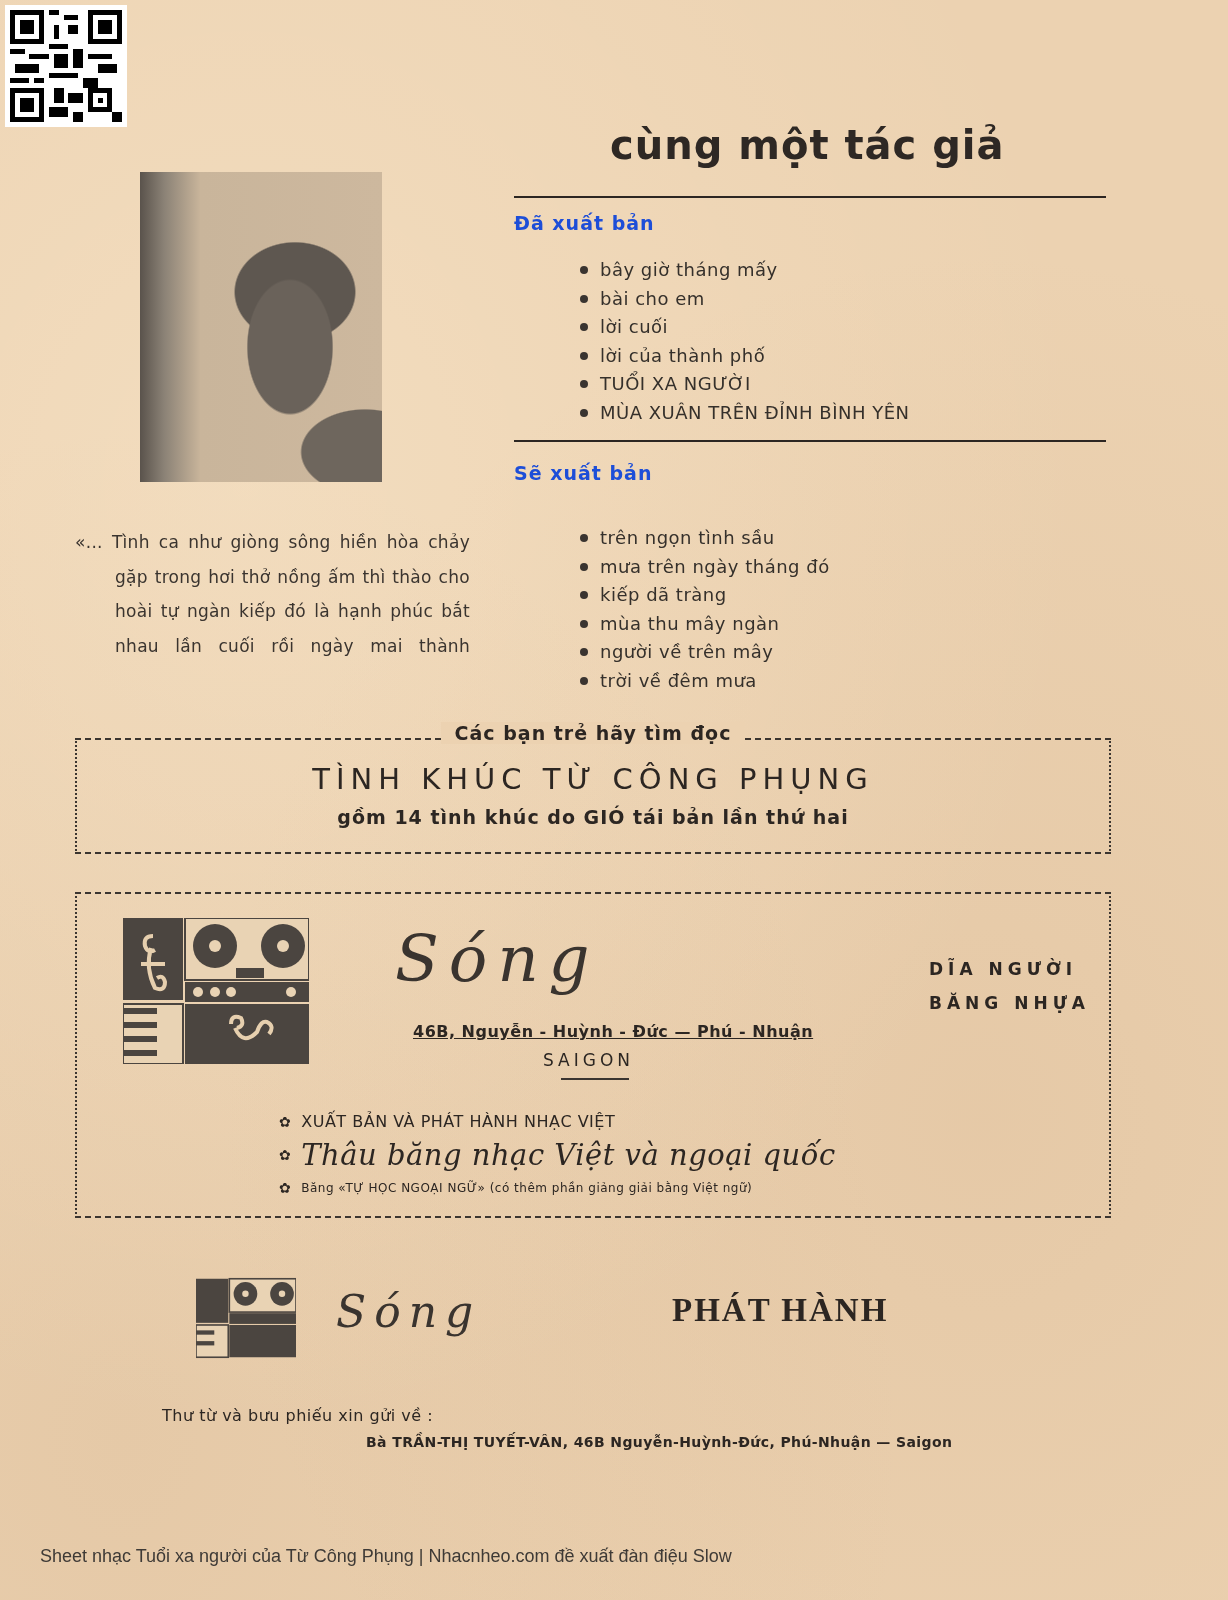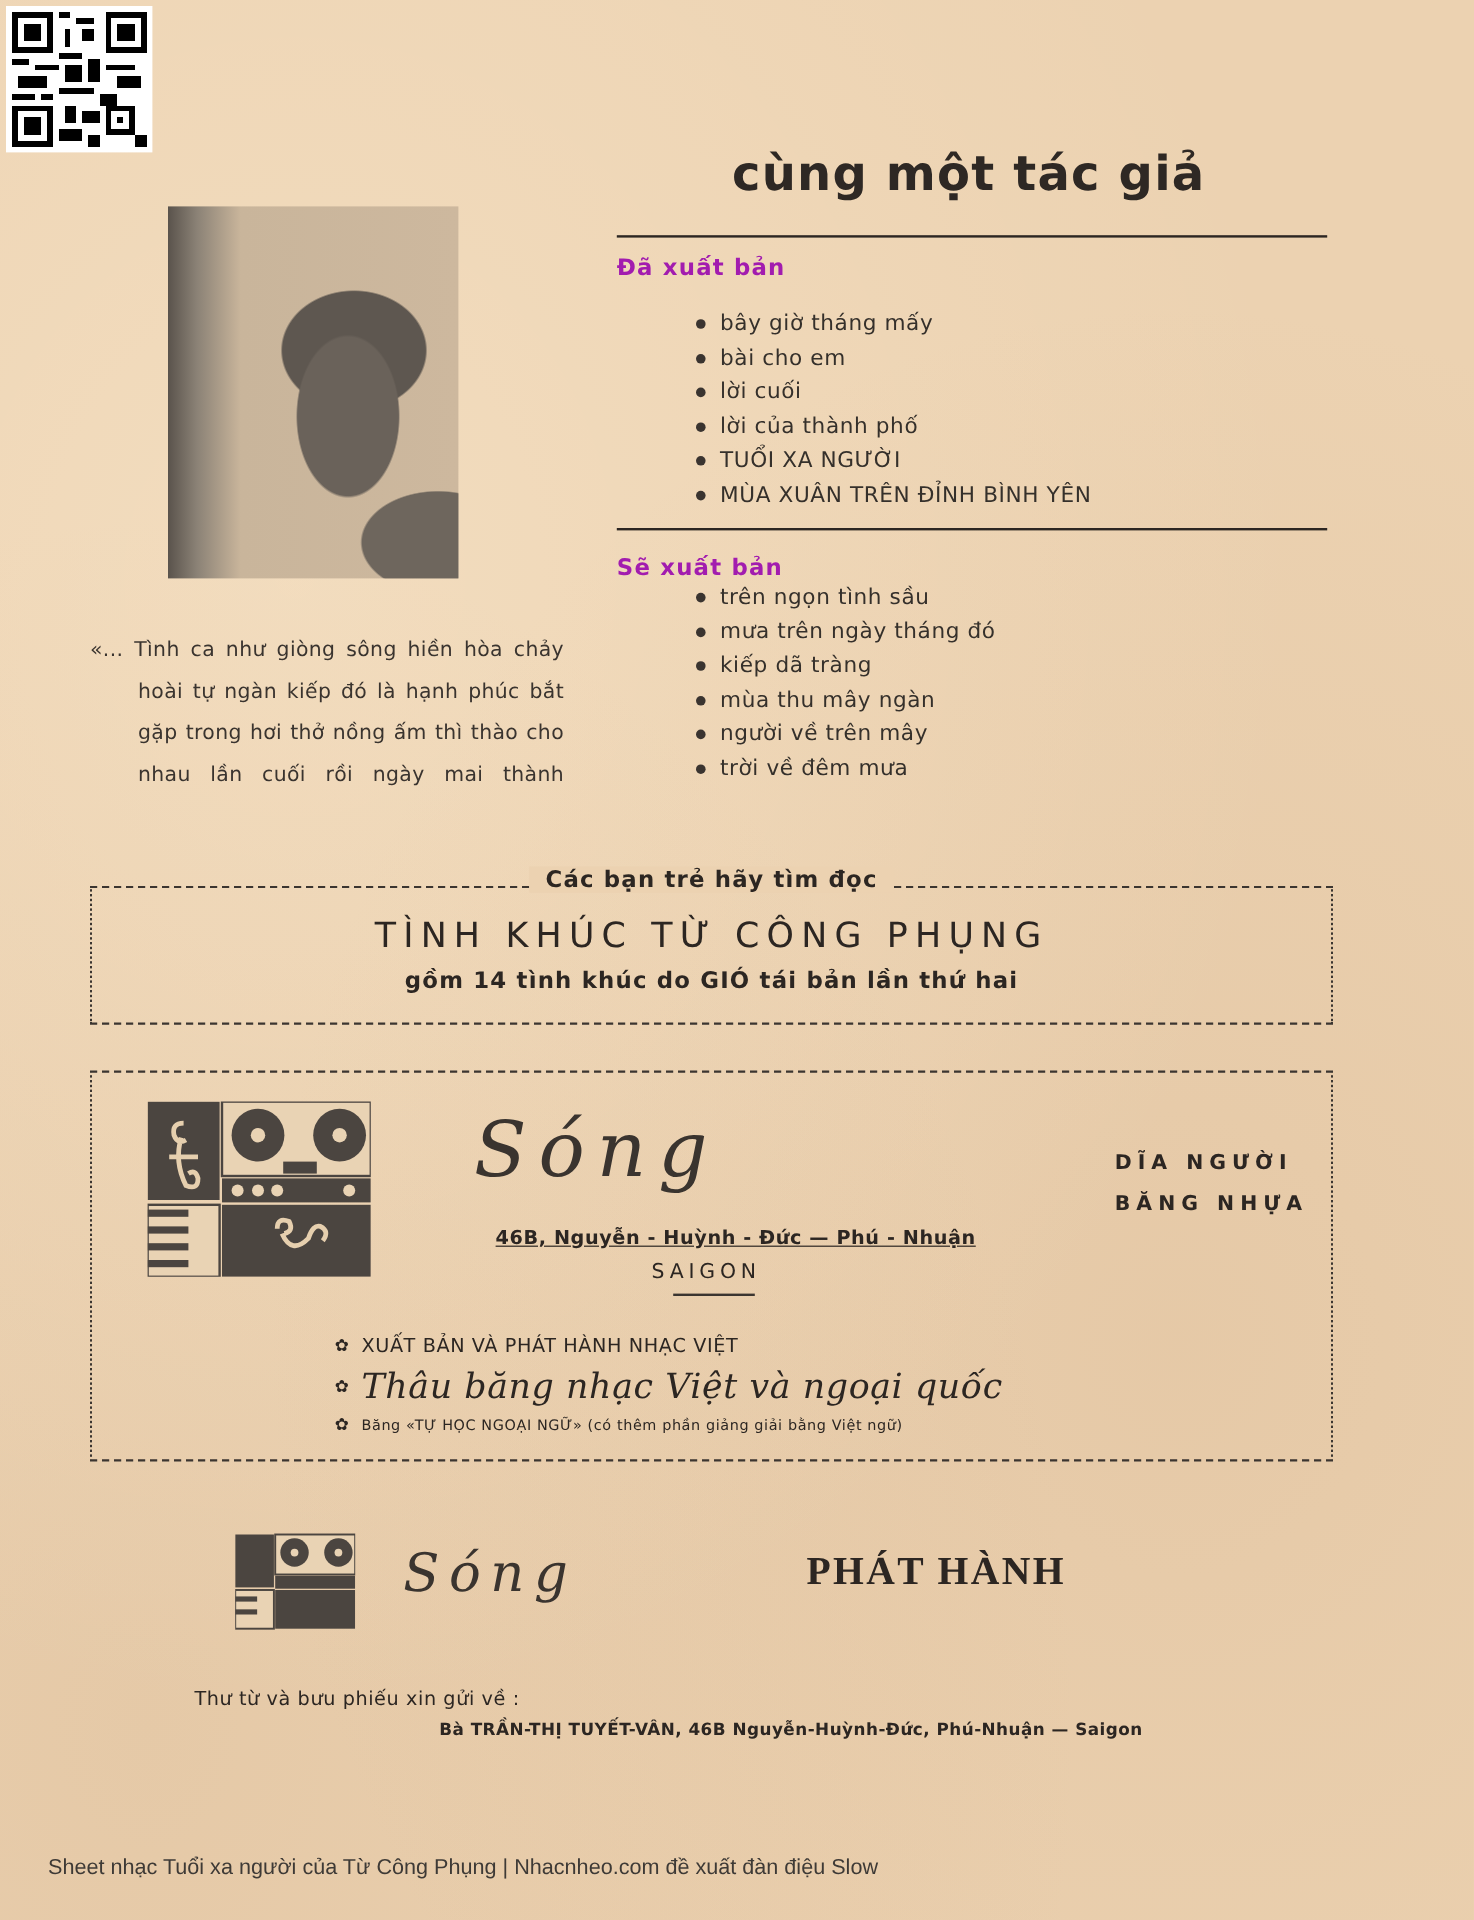--- a/index.html
+++ b/index.html
@@ -12,21 +12,21 @@
       radial-gradient(ellipse at 10% 90%, rgba(190,150,110,0.15), transparent 50%);
     font-family:"DejaVu Sans", sans-serif;
     color:#2c2622;
   }
   .abs { position:absolute; }
   .qr { left:5px; top:5px; width:122px; height:122px; background:#fff; padding:0; }
   .qr svg { display:block; }
 
   .heading { left:610px; top:122px; font-size:40px; font-weight:bold; letter-spacing:1px; color:#2e2824; }
   .rule { height:2px; background:#2c2622; }
-  .section-label { font-weight:bold; font-size:19px; letter-spacing:1px; color:#a21caf; }
+  .section-label { font-weight:bold; font-size:19px; letter-spacing:1px; color:#1d4ed8; }
   .list { list-style:none; margin:0; padding:0; }
   .list li { font-size:18px; height:28.5px; line-height:28.5px; display:flex; align-items:center; color:#35302b; letter-spacing:0.5px; }
   .bullet { display:inline-block; width:8px; height:8px; border-radius:50%; background:#3a3430; margin-right:12px; }
 
   .photo { left:140px; top:172px; width:242px; height:310px;
     background:
       radial-gradient(ellipse 70px 110px at 150px 175px, #6a625a 0%, #6a625a 60%, transparent 62%),
       radial-gradient(ellipse 85px 70px at 155px 120px, #5e5750 0%, #5e5750 70%, transparent 72%),
       radial-gradient(ellipse 90px 60px at 225px 280px, #6e665d 0%, #6e665d 70%, transparent 72%),
       linear-gradient(90deg, #5a534c 0%, #8b8276 10%, #c9b59b 25%, #cdb89e 100%);
@@ -134,21 +134,21 @@
       <span>TUỔI XA NGƯỜI</span>
     </li>
   <li>
       <span class="bullet"></span>
       <span>MÙA XUÂN TRÊN ĐỈNH BÌNH YÊN</span>
     </li>
 </ul>
 <div class="abs rule" style="left:514px;top:440px;width:592px;"></div>
 
 <div class="abs section-label" style="left:514px;top:462px;">Sẽ xuất bản</div>
-<ul class="abs list" style="left:580px;top:484px;">
+<ul class="abs list" style="left:580px;top:524px;">
   <li>
       <span class="bullet"></span>
       <span>trên ngọn tình sầu</span>
     </li>
   <li>
       <span class="bullet"></span>
       <span>mưa trên ngày tháng đó</span>
     </li>
   <li>
       <span class="bullet"></span>
@@ -163,22 +163,22 @@
       <span>người về trên mây</span>
     </li>
   <li>
       <span class="bullet"></span>
       <span>trời về đêm mưa</span>
     </li>
 </ul>
 
 <div class="abs quote">
   <div class="line">«... Tình ca như giòng sông hiền hòa chảy</div>
+  <div class="line indent">gặp trong hơi thở nồng ấm thì thào cho</div>
   <div class="line indent">hoài tự ngàn kiếp đó là hạnh phúc bắt</div>
-  <div class="line indent">gặp trong hơi thở nồng ấm thì thào cho</div>
   <div class="line indent">nhau lần cuối rồi ngày mai thành</div>
 </div>
 
 <div class="abs promo-box">
   <div class="abs promo-top"><span>Các bạn trẻ hãy tìm đọc</span></div>
   <div class="abs promo-title">TÌNH KHÚC TỪ CÔNG PHỤNG</div>
   <div class="abs promo-sub">gồm 14 tình khúc do GIÓ tái bản lần thứ hai</div>
 </div>
 
 <div class="abs ad-box">

